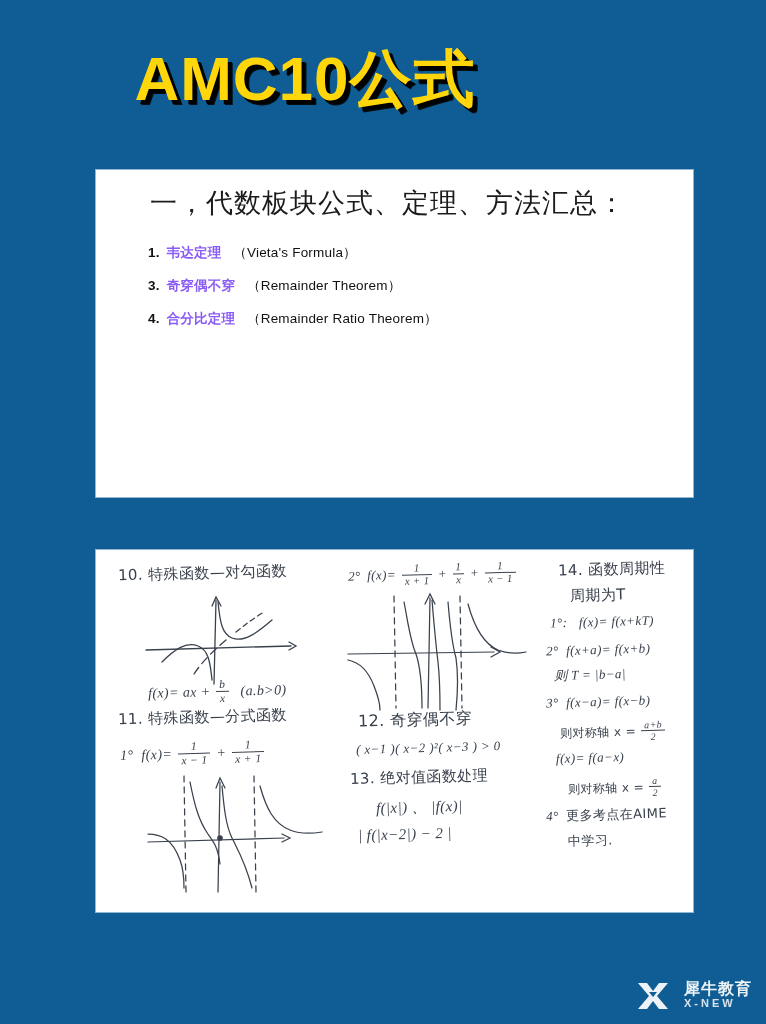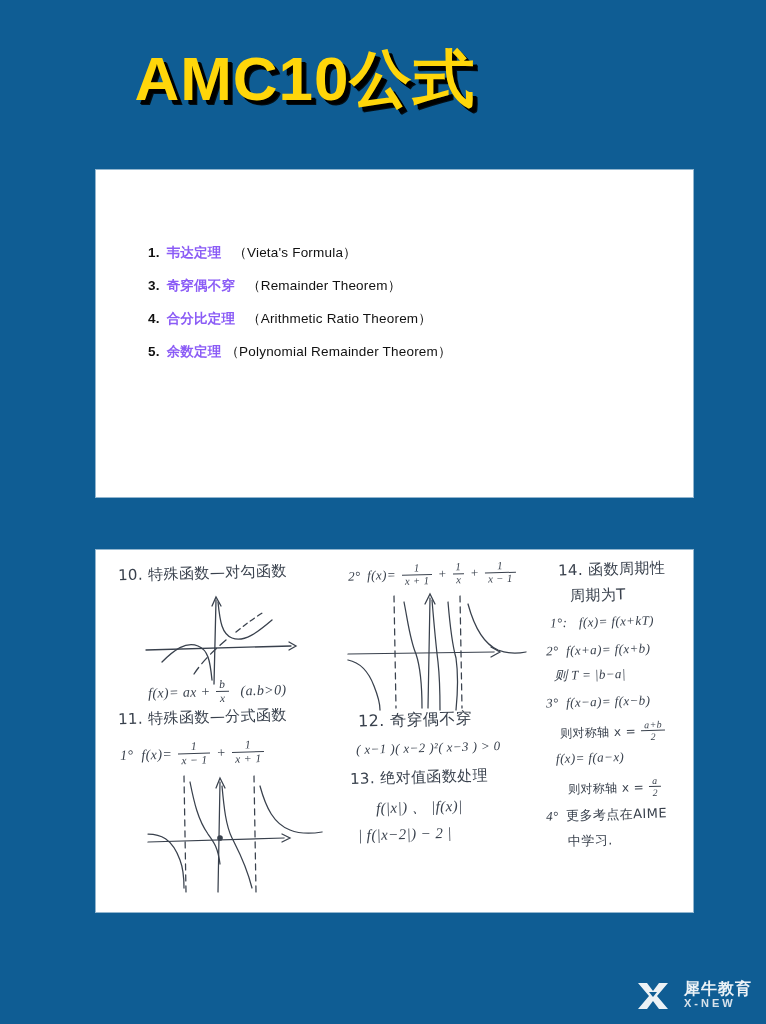--- a/index.html
+++ b/index.html
@@ -157,44 +157,40 @@
     font-family: "Liberation Sans", sans-serif;
   }
 </style>
 </head>
 <body>
 
 <div id="poster-title">AMC10公式</div>
 
 <div class="card" id="algebra-card">
 
+  <div id="algebra-heading">一，代数板块公式、定理、方法汇总：</div>
 
   <ul class="formula-list">
     <li class="formula-item">
       <span class="formula-num">1.</span>
       <span class="formula-cn">韦达定理</span>
       &nbsp;
       <span class="formula-en">（Vieta's Formula）</span>
     </li>
     <li class="formula-item">
       <span class="formula-num">3.</span>
       <span class="formula-cn">奇穿偶不穿</span>
       &nbsp;
       <span class="formula-en">（Remainder Theorem）</span>
     </li>
     <li class="formula-item">
       <span class="formula-num">4.</span>
       <span class="formula-cn">合分比定理</span>
       &nbsp;
-      <span class="formula-en">（Arithmetic Ratio Theorem）</span>
-    </li>
-    <li class="formula-item">
-      <span class="formula-num">5.</span>
-      <span class="formula-cn">余数定理</span>
-      <span class="formula-en">（Polynomial Remainder Theorem）</span>
+      <span class="formula-en">（Remainder Ratio Theorem）</span>
     </li>
   </ul>
 </div>
 
 <div class="card" id="handwritten-card">
   <div id="hw-inner">
 
     <div class="hw-col" id="hw-col-left">
 
       <div class="hw-line hw-cn" style="left:12px; top:14px; font-size:15px;">10. 特殊函数—对勾函数</div>

